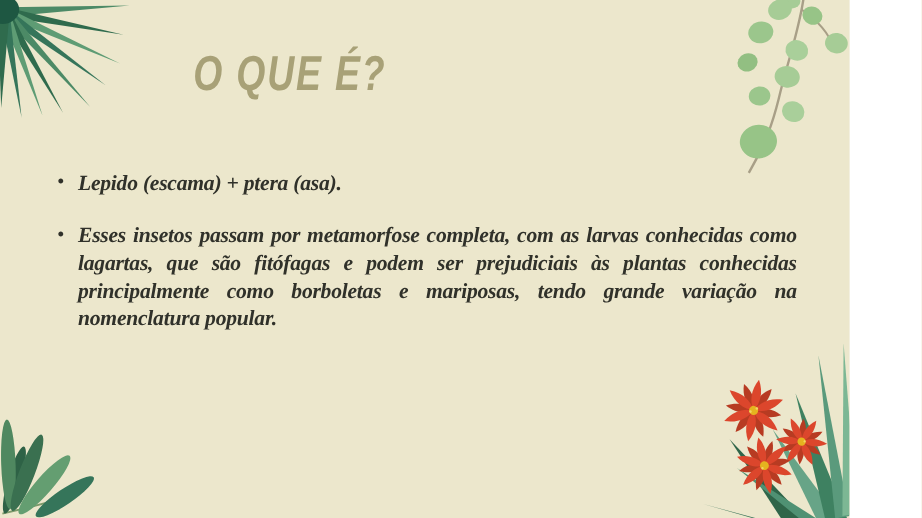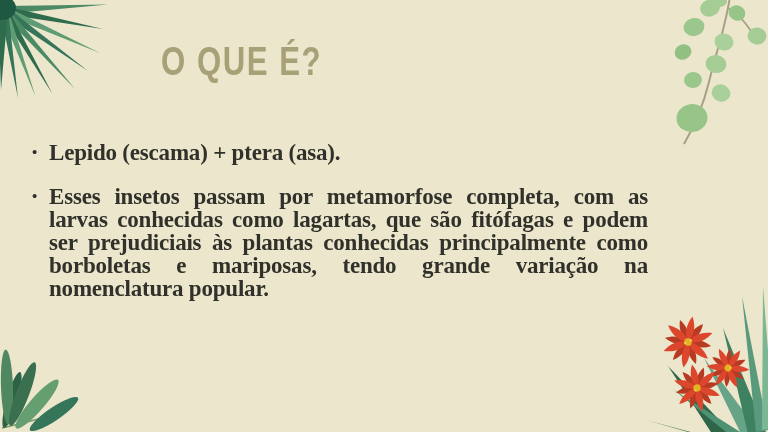--- a/index.html
+++ b/index.html
@@ -1,22 +1,23 @@
 <!DOCTYPE html>
 <html style="--bg: #ece7cc; --title: #a8a177; --text: #30312a; --palm: #2f6b4d; --eucalyptus: #a6cc96; --flower: #e5b31f;"><head>
 <meta charset="utf-8">
 <style>
   html, body { margin: 0; padding: 0; }
   .slide {
     position: relative;
-    width: 768px;
+    width: 708px;
     height: 432px;
     background: var(--bg, #ece7cc);
     overflow: hidden;
     font-family: "Liberation Serif", serif;
+    font-style: italic;
   }
   .deco { position: absolute; pointer-events: none; }
   .deco.tl { left: 0; top: 0; }
   .deco.tr { right: 0; top: 0; }
   .deco.bl { left: 0; bottom: 0; }
   .deco.br { right: 0; bottom: 0; }
   .title {
     position: absolute;
     left: 161px;
     top: 41px;
@@ -26,28 +27,28 @@
     font-size: 41px;
     line-height: 1;
     letter-spacing: 2px;
     color: var(--title, #a8a177);
     transform: scaleX(0.76);
     transform-origin: left top;
     white-space: nowrap;
   }
   .bullets {
     position: absolute;
-    left: 30px;
+    left: 46px;
     top: 141px;
     width: 618px;
     margin: 0;
     padding: 0;
     list-style: none;
     color: var(--text, #30312a);
-    font-size: 23px;
+    font-size: 18px;
     font-weight: 700;
     line-height: 23px;
     letter-spacing: -0.2px;
   }
   .bullets li {
     position: relative;
     padding-left: 19px;
     text-align: justify;
     margin-bottom: 21px;
   }

